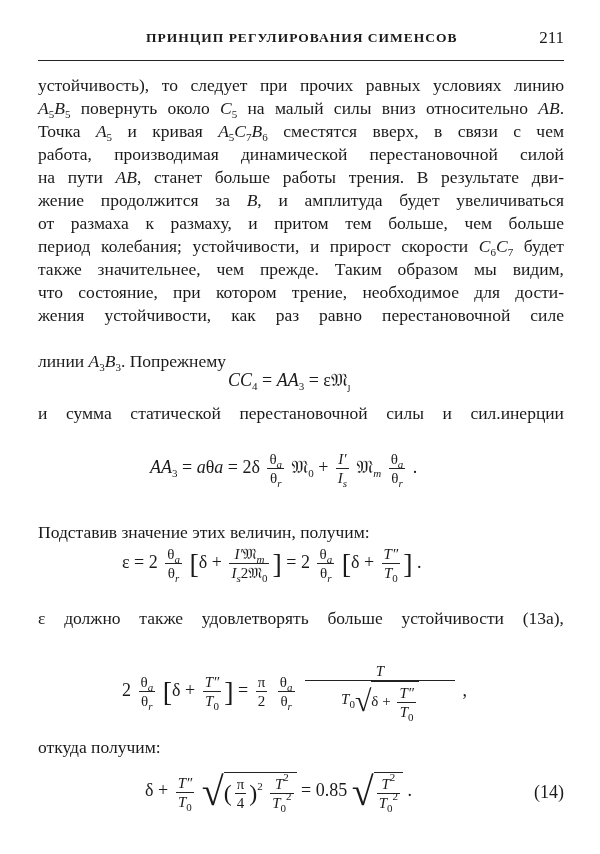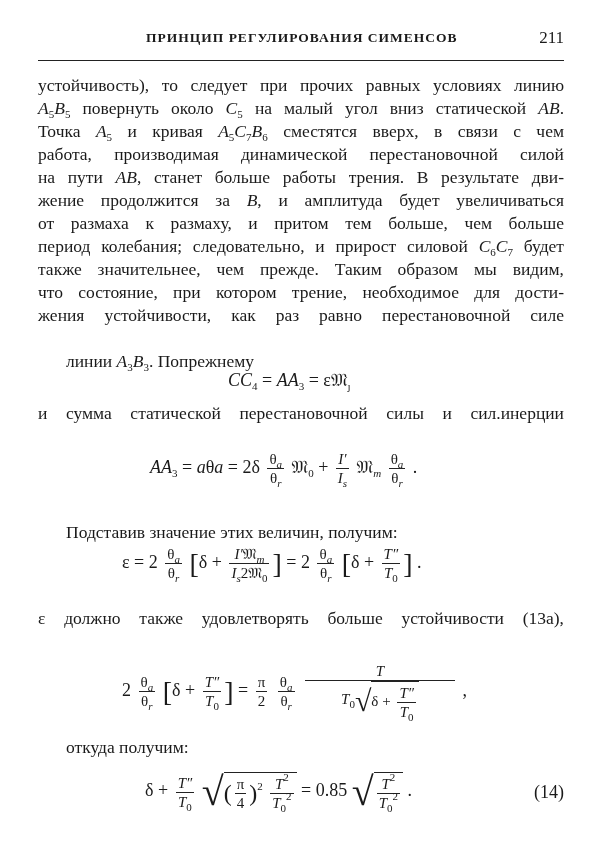--- a/index.html
+++ b/index.html
@@ -5,21 +5,21 @@
   html, body { margin:0; padding:0; background:#ffffff; }
   body { width:600px; height:854px; position:relative; overflow:hidden;
          font-family:"Liberation Serif","DejaVu Serif",serif; color:#1a1a1a; }
   .page { position:absolute; left:0; top:0; width:600px; height:643px; }
   .header { position:absolute; left:38px; top:26px; width:526px; height:30px; }
   .running-title { position:absolute; left:108px; top:4px; font-size:13.5px; letter-spacing:1px; font-weight:bold; }
   .page-number { position:absolute; right:0; top:2px; font-size:17px; }
   .rule { position:absolute; left:38px; top:60px; width:526px; height:0; border-top:1.3px solid #222; }
   .line { position:absolute; left:38px; width:526px; font-size:17.5px; line-height:22px; white-space:nowrap;
           text-align:justify; text-align-last:justify; }
-  .line.last { text-align-last:left;margin-left:28px; }
+  .line.last { text-align-last:left; }
   .eq { position:absolute; font-size:18px; white-space:nowrap; font-style:normal; }
   i { font-style:italic; }
   sub { font-size:11px; vertical-align:-4px; line-height:0; }
   sup { font-size:11px; vertical-align:8px; line-height:0; }
   .frac { display:inline-block; vertical-align:middle; text-align:center; margin:0 3px; }
   .frac > span { display:block; line-height:18px; font-size:15px; padding:0 2px;font-family:Liberation Serif, serif; }
   .frac > span.num { border-bottom:1px solid #222; }
   .br { font-size:28px; vertical-align:middle; }
   .sqrt { display:inline-block; vertical-align:middle; }
   .sqrt .rad { font-size:40px; vertical-align:middle; line-height:1; }
@@ -31,27 +31,27 @@
 
 <div class="page">
 
   <div class="header">
     <span class="running-title">ПРИНЦИП РЕГУЛИРОВАНИЯ СИМЕНСОВ</span>
     <span class="page-number">211</span>
   </div>
   <div class="rule"></div>
 
   <div class="line" style="top:74px"><span>устойчивость), то следует при прочих равных условиях линию</span></div>
-  <div class="line" style="top:97px"><i>A</i><sub>5</sub><i>B</i><sub>5</sub> <span>повернуть около</span> <i>C</i><sub>5</sub> <span>на малый угол вниз статической</span> <i>AB</i>.</div>
+  <div class="line" style="top:97px"><i>A</i><sub>5</sub><i>B</i><sub>5</sub> <span>повернуть около</span> <i>C</i><sub>5</sub> <span>на малый силы вниз относительно</span> <i>AB</i>.</div>
   <div class="line" style="top:120px"><span>Точка</span> <i>A</i><sub>5</sub> <span>и кривая</span> <i>A</i><sub>5</sub><i>C</i><sub>7</sub><i>B</i><sub>6</sub> <span>сместятся вверх, в связи с чем</span></div>
   <div class="line" style="top:166px"><span>на пути</span> <i>AB</i><span>, станет больше работы трения. В результате дви-</span></div>
   <div class="line" style="top:143px"><span>работа, производимая динамической перестановочной силой</span></div>
   <div class="line" style="top:189px"><span>жение продолжится за</span> <i>B</i><span>, и амплитуда будет увеличиваться</span></div>
   <div class="line" style="top:212px"><span>от размаха к размаху, и притом тем больше, чем больше</span></div>
-  <div class="line" style="top:235px"><span>период колебания; следовательно, и прирост силовой</span> <i>C</i><sub>6</sub><i>C</i><sub>7</sub> <span>будет</span></div>
+  <div class="line" style="top:235px"><span>период колебания; устойчивости, и прирост скорости</span> <i>C</i><sub>6</sub><i>C</i><sub>7</sub> <span>будет</span></div>
   <div class="line" style="top:258px"><span>также значительнее, чем прежде. Таким образом мы видим,</span></div>
   <div class="line" style="top:281px"><span>что состояние, при котором трение, необходимое для дости-</span></div>
   <div class="line" style="top:304px"><span>жения устойчивости, как раз равно перестановочной силе</span></div>
   <div class="line last" style="top:350px"><span>линии</span> <i>A</i><sub>3</sub><i>B</i><sub>3</sub><span>. Попрежнему</span></div>
 
   <div class="eq" style="left:228px; top:370px;">
     <i>CC</i><sub>4</sub> = <i>AA</i><sub>3</sub> = ε𝔐<sub>ȷ</sub>
   </div>
 
   <div class="line" style="top:402px"><span>и сумма статической перестановочной силы и сил.инерции</span></div>

